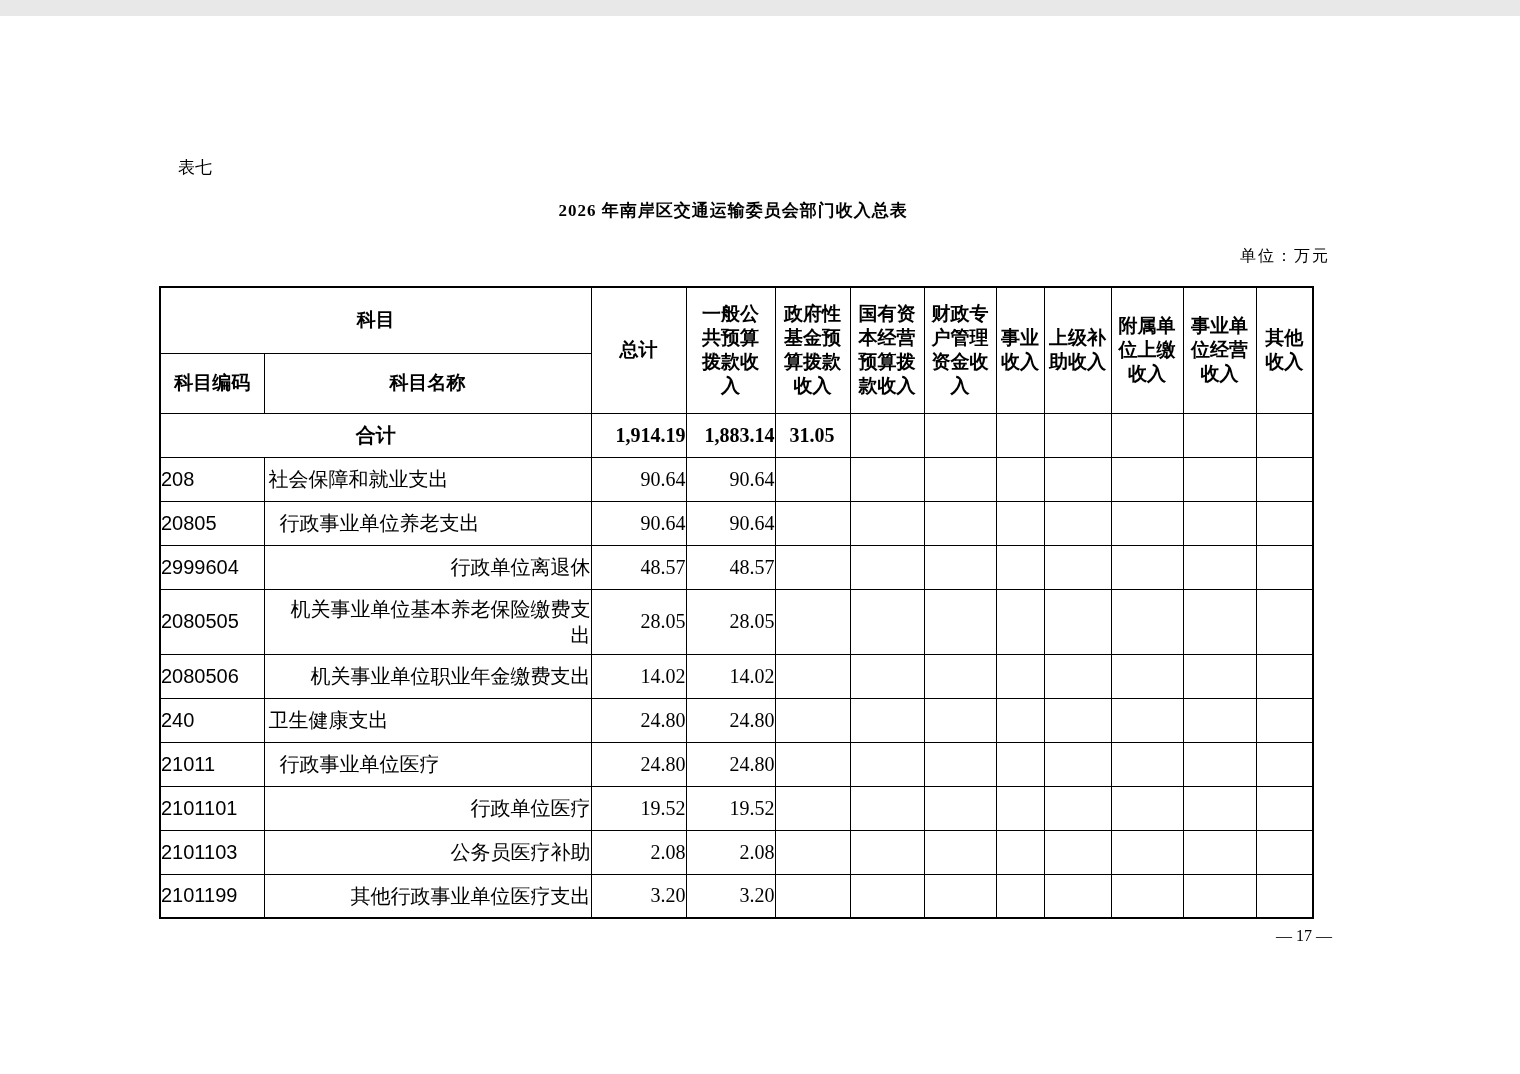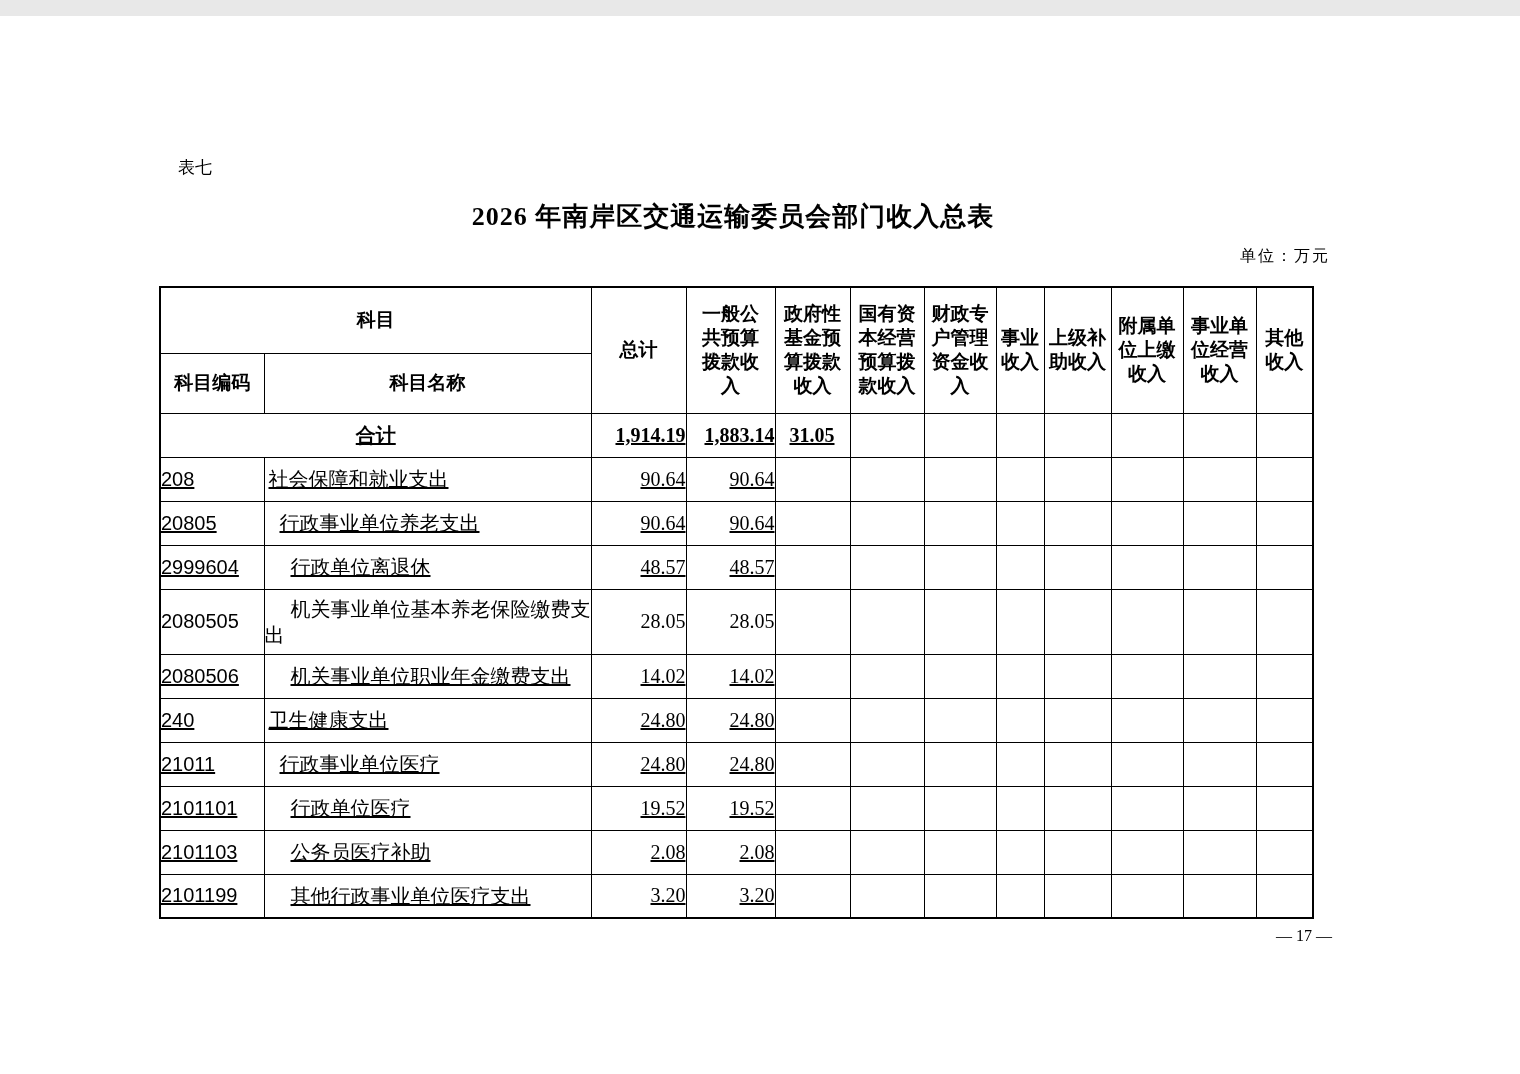--- a/index.html
+++ b/index.html
@@ -8,42 +8,42 @@
     position:relative; width:1520px; height:1074px; background:#ffffff;
     font-family:"Liberation Serif","DejaVu Serif",serif; color:#000;
     overflow:hidden; margin:16px auto;
   }
   .table-tag {
     position:absolute; left:178px; top:140px;
     font-size:17px; font-family:"Liberation Serif",serif;
   }
   .title {
     position:absolute; left:0; top:183px; width:1466px;
-    text-align:center; font-size:26px; font-weight:bold;
+    text-align:center; font-size:17px; font-weight:bold;
     font-family:"Liberation Serif",serif; letter-spacing:1px;
   }
   .unit-note {
     position:absolute; left:177px; top:230px; width:1153px;
     text-align:right; font-size:16px; letter-spacing:2px;
     font-family:"Liberation Serif",serif;
   }
   table.income {
     position:absolute; left:159px; top:270px; width:1153px;
     border-collapse:collapse; table-layout:fixed;
     border:2px solid #000;
   }
   .income th, .income td { border:1px solid #000; padding:0; overflow:hidden; vertical-align:middle; }
   .income th {
     font-family:"Liberation Sans","DejaVu Sans",sans-serif;
     font-weight:bold; font-size:19px; line-height:24px;
     text-align:center; white-space:pre-line;
   }
   tr.h1 { height:66px; }
   tr.h2 { height:60px; }
-  tr.r  { height:44px;text-decoration:underline; }
+  tr.r  { height:44px; }
   tr.tall { height:65px; }
   .income td { font-size:20px; }
   .code {
     font-family:"Liberation Sans","DejaVu Sans",sans-serif;
     text-align:left; font-size:20px;
   }
   .name { text-align:left; line-height:26px; padding:3px 2px; }
   .num  {
     font-family:"Liberation Serif","DejaVu Serif",serif;
     text-align:right; padding-right:5px;
@@ -52,21 +52,21 @@
   .sum-label {
     font-family:"Liberation Sans","DejaVu Sans",sans-serif;
     font-weight:bold; text-align:center; font-size:20px;
   }
   tr.sum td:nth-child(4) { padding-right:15px; } 
   .c1 { padding-left:2px; }
   .c2 { padding-left:13px; }
   .c3 { padding-left:26px; }
   .n1 { text-indent:4px; }
   .n2 { text-indent:15px; }
-  .n3 { text-indent:26px; }
+  .n3 { text-indent:26px;text-align:right; }
   .page-number {
     position:absolute; left:177px; top:911px; width:1155px;
     text-align:right; font-size:16px;
     font-family:"Liberation Serif",serif;
   }
 </style>
 </head>
 <body>
 
 <div class="page">

